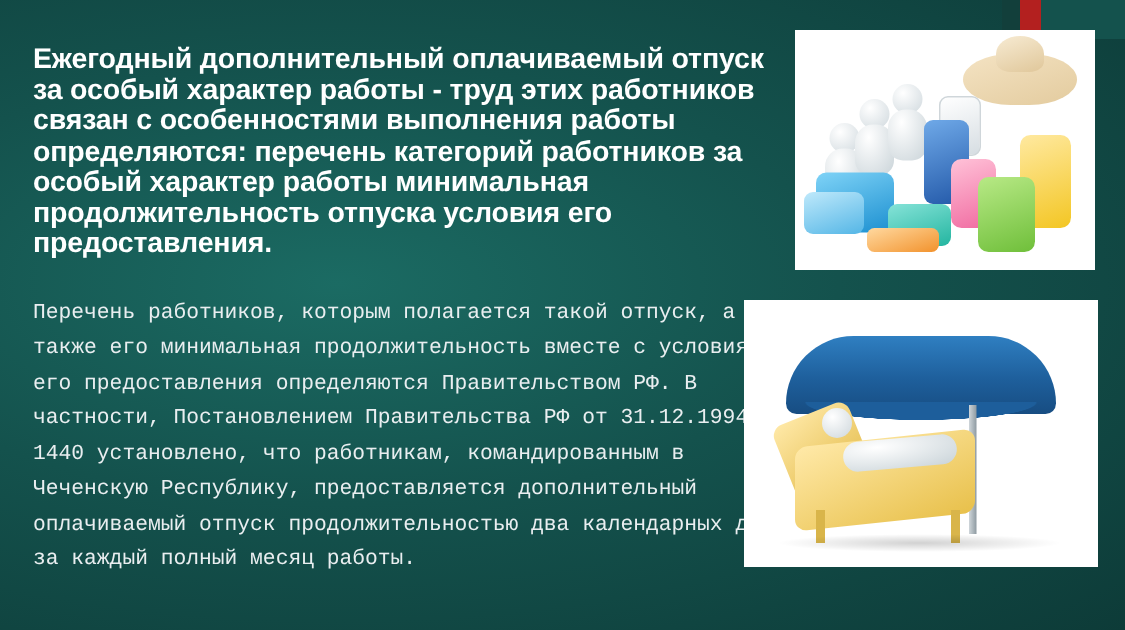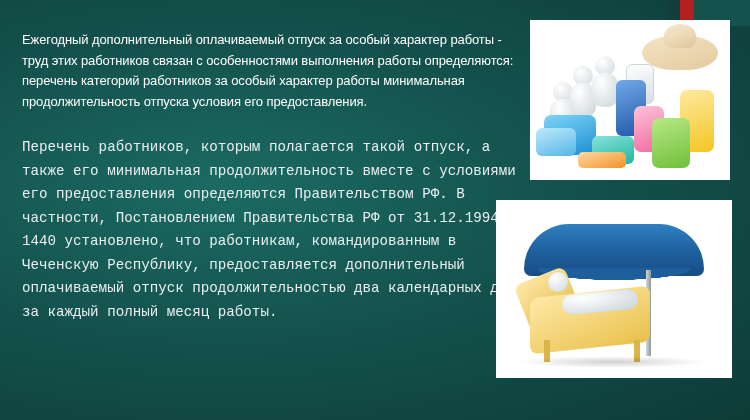--- a/index.html
+++ b/index.html
@@ -47,22 +47,22 @@
 
   .content {
     position: absolute;
     left: 22px;
     top: 30px;
     width: 505px;
   }
 
   .title {
     color: #ffffff;
-    font-weight: normal;
-    font-size: 13px;
+    font-weight: bold;
+    font-size: 19px;
     line-height: 20.5px;
     margin: 0 0 24px 0;
     letter-spacing: -0.1px;
   }
 
   .body-text {
     color: #e9eef0;
     font-size: 14.2px;
     line-height: 23.5px;
     margin: 0;

